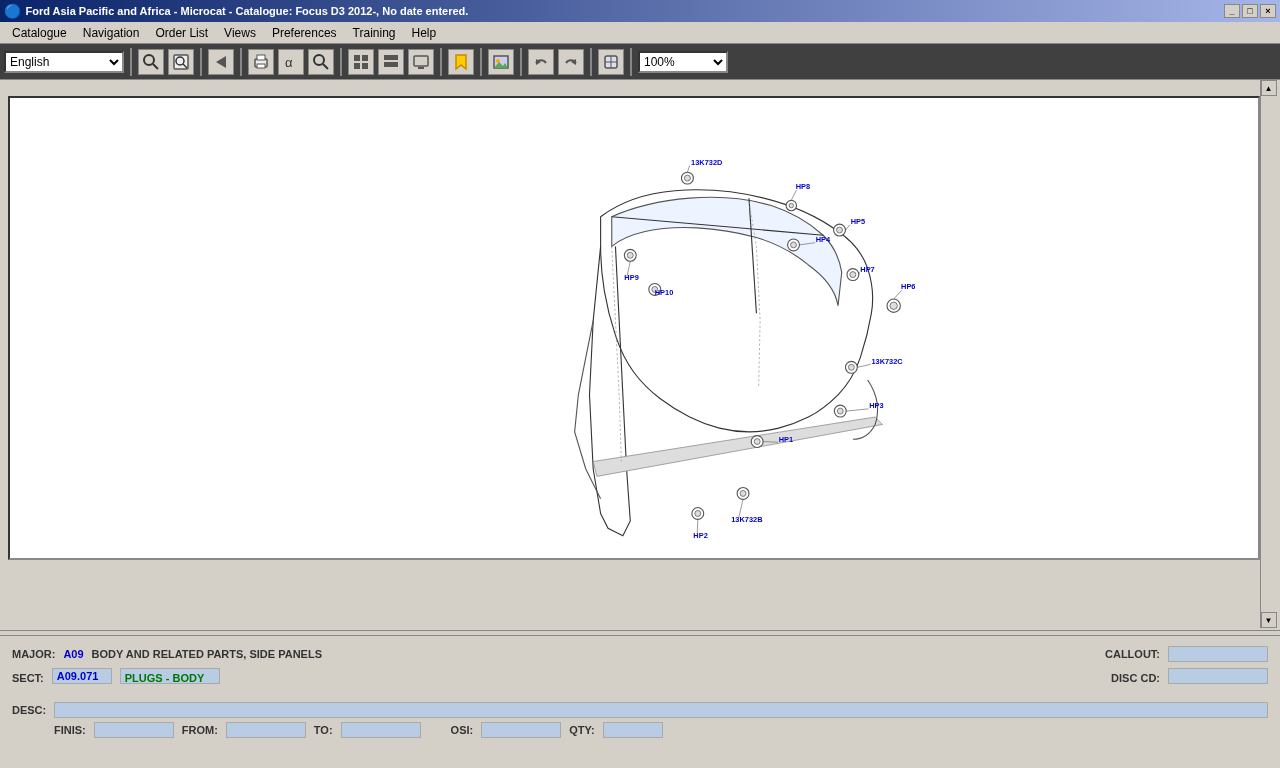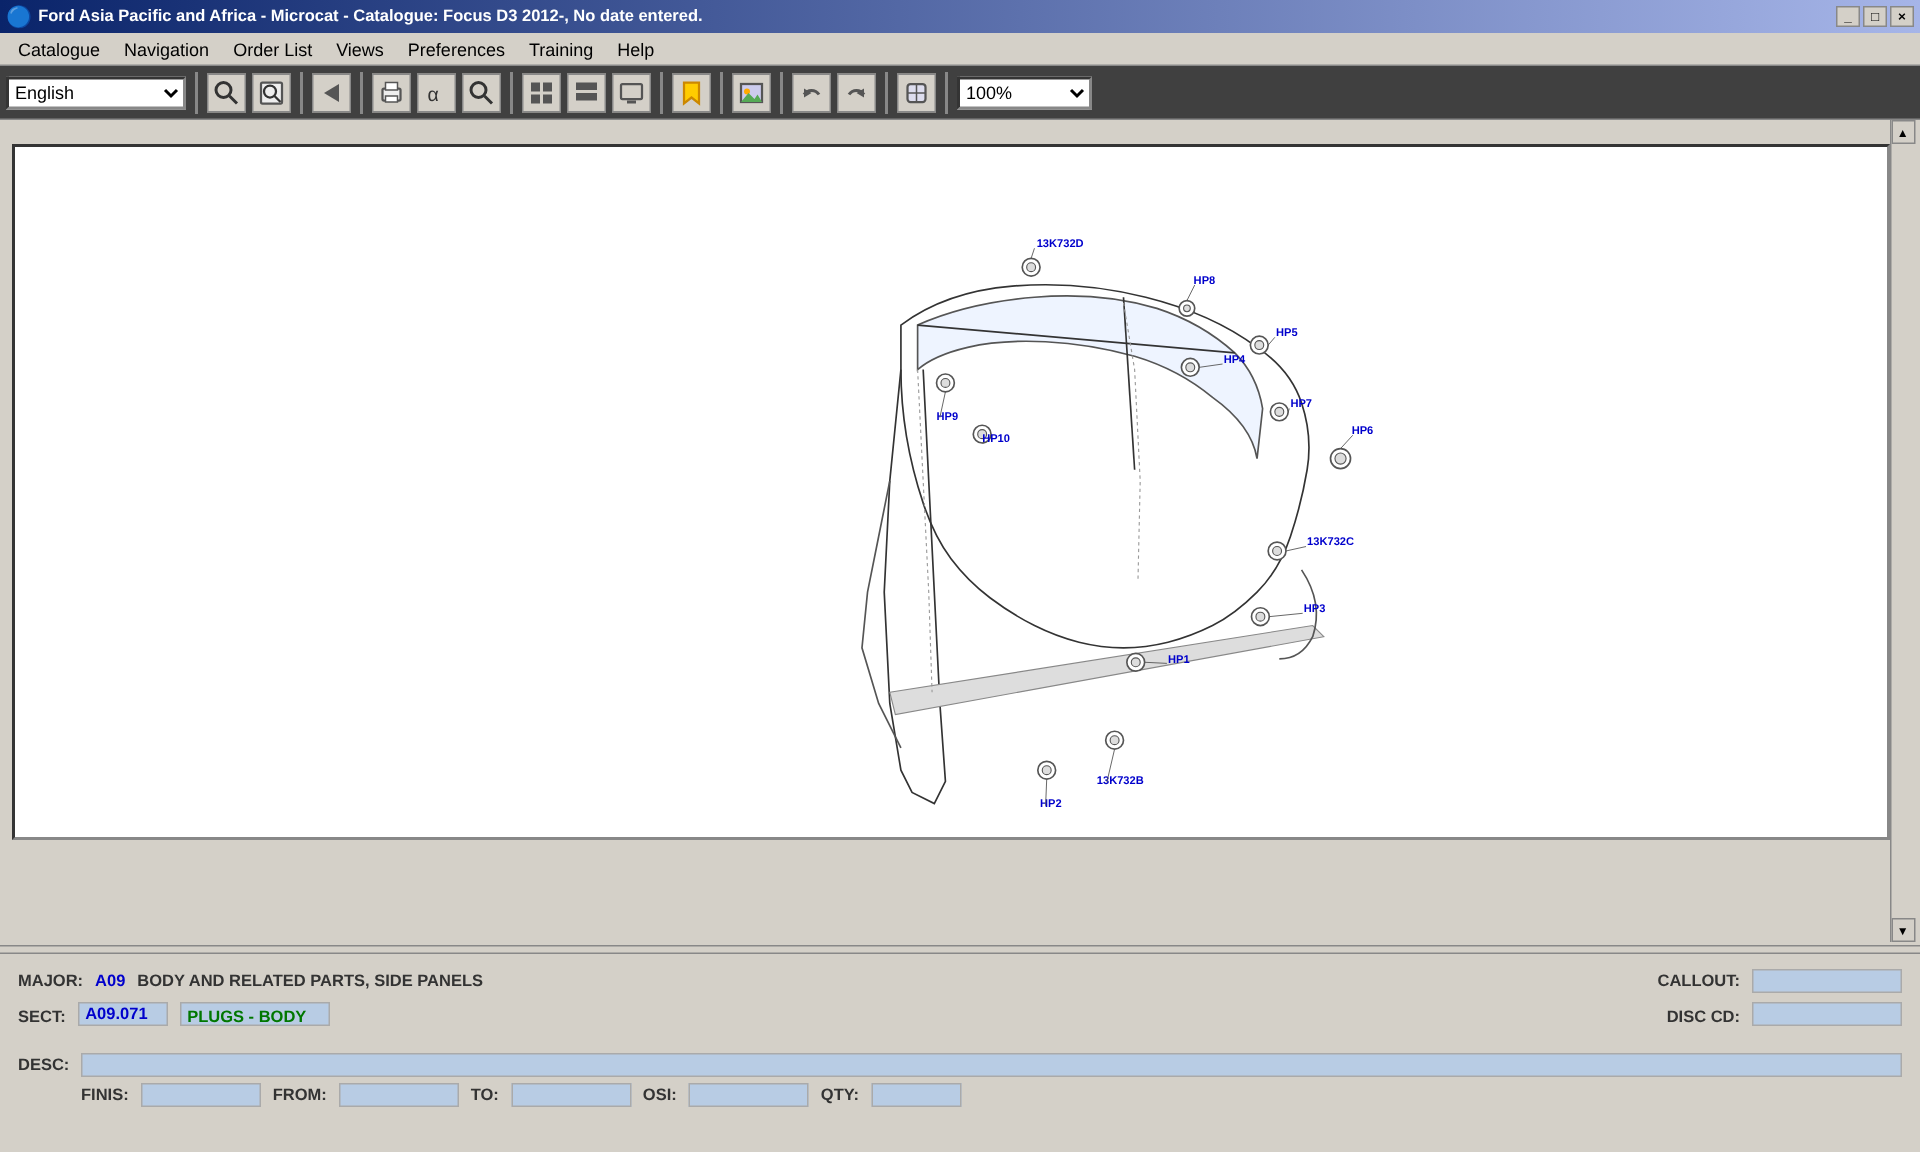--- a/index.html
+++ b/index.html
@@ -459,20 +459,20 @@
       <div style="background:#b8cce4; padding:1px 4px; font-size:11px; border:1px solid #aaa; flex:1; min-width:200px; height:16px;"></div>
     </div>
 
     <div style="display:flex; align-items:center; gap:8px; margin-bottom:2px;">
       <span class="info-label" style="font-size:11px; font-weight:bold; color:#333;margin-left:42px;">FINIS:</span>
       <div style="background:#b8cce4; padding:1px 4px; font-size:11px; border:1px solid #aaa; min-width:80px; height:16px;"></div>
       <span class="info-label" style="font-size:11px; font-weight:bold; color:#333;">FROM:</span>
       <div style="background:#b8cce4; padding:1px 4px; font-size:11px; border:1px solid #aaa; min-width:80px; height:16px;"></div>
       <span class="info-label" style="font-size:11px; font-weight:bold; color:#333;">TO:</span>
       <div style="background:#b8cce4; padding:1px 4px; font-size:11px; border:1px solid #aaa; min-width:80px; height:16px;"></div>
-      <span class="info-label" style="font-size:11px; font-weight:bold; color:#333;">OSI:</span>
+      <span class="info-label" style="font-size:11px; font-weight:bold; color:#333;margin-left:22px;">OSI:</span>
       <div style="background:#b8cce4; padding:1px 4px; font-size:11px; border:1px solid #aaa; min-width:80px; height:16px;"></div>
       <span class="info-label" style="font-size:11px; font-weight:bold; color:#333;">QTY:</span>
       <div style="background:#b8cce4; padding:1px 4px; font-size:11px; border:1px solid #aaa; min-width:60px; height:16px;"></div>
     </div>
 
   </div>
 </div>
 
 </body></html>

